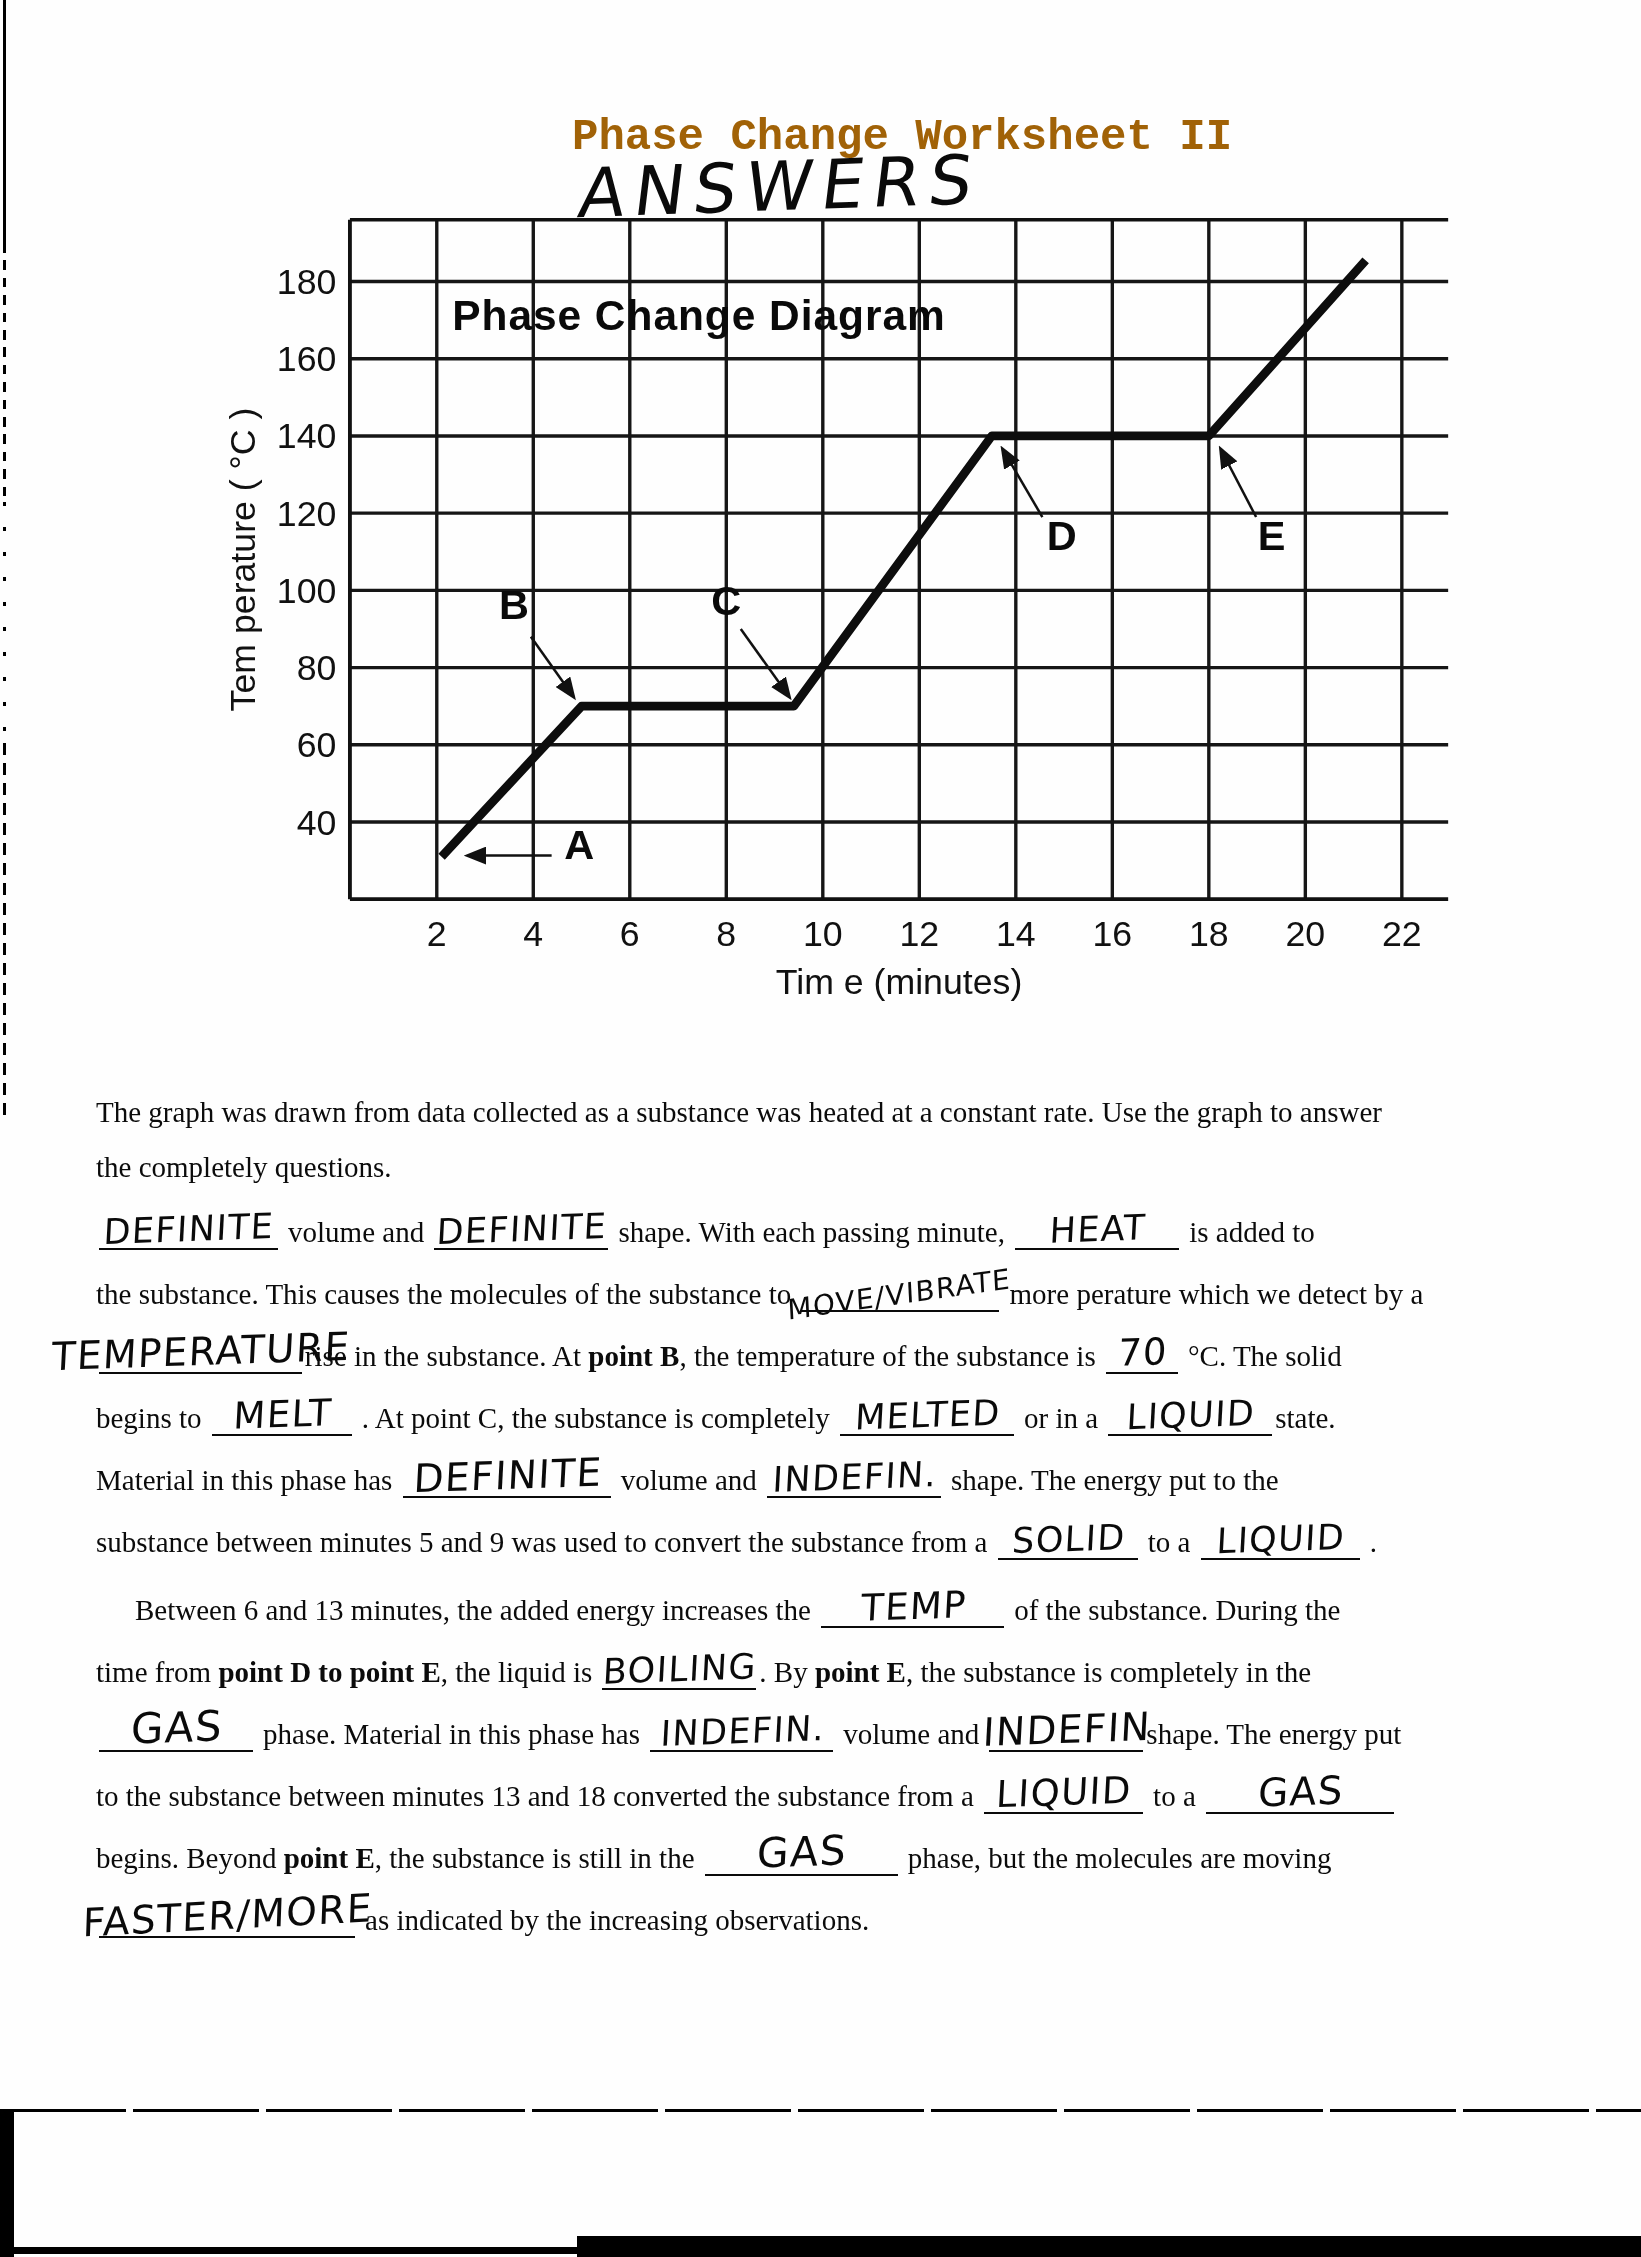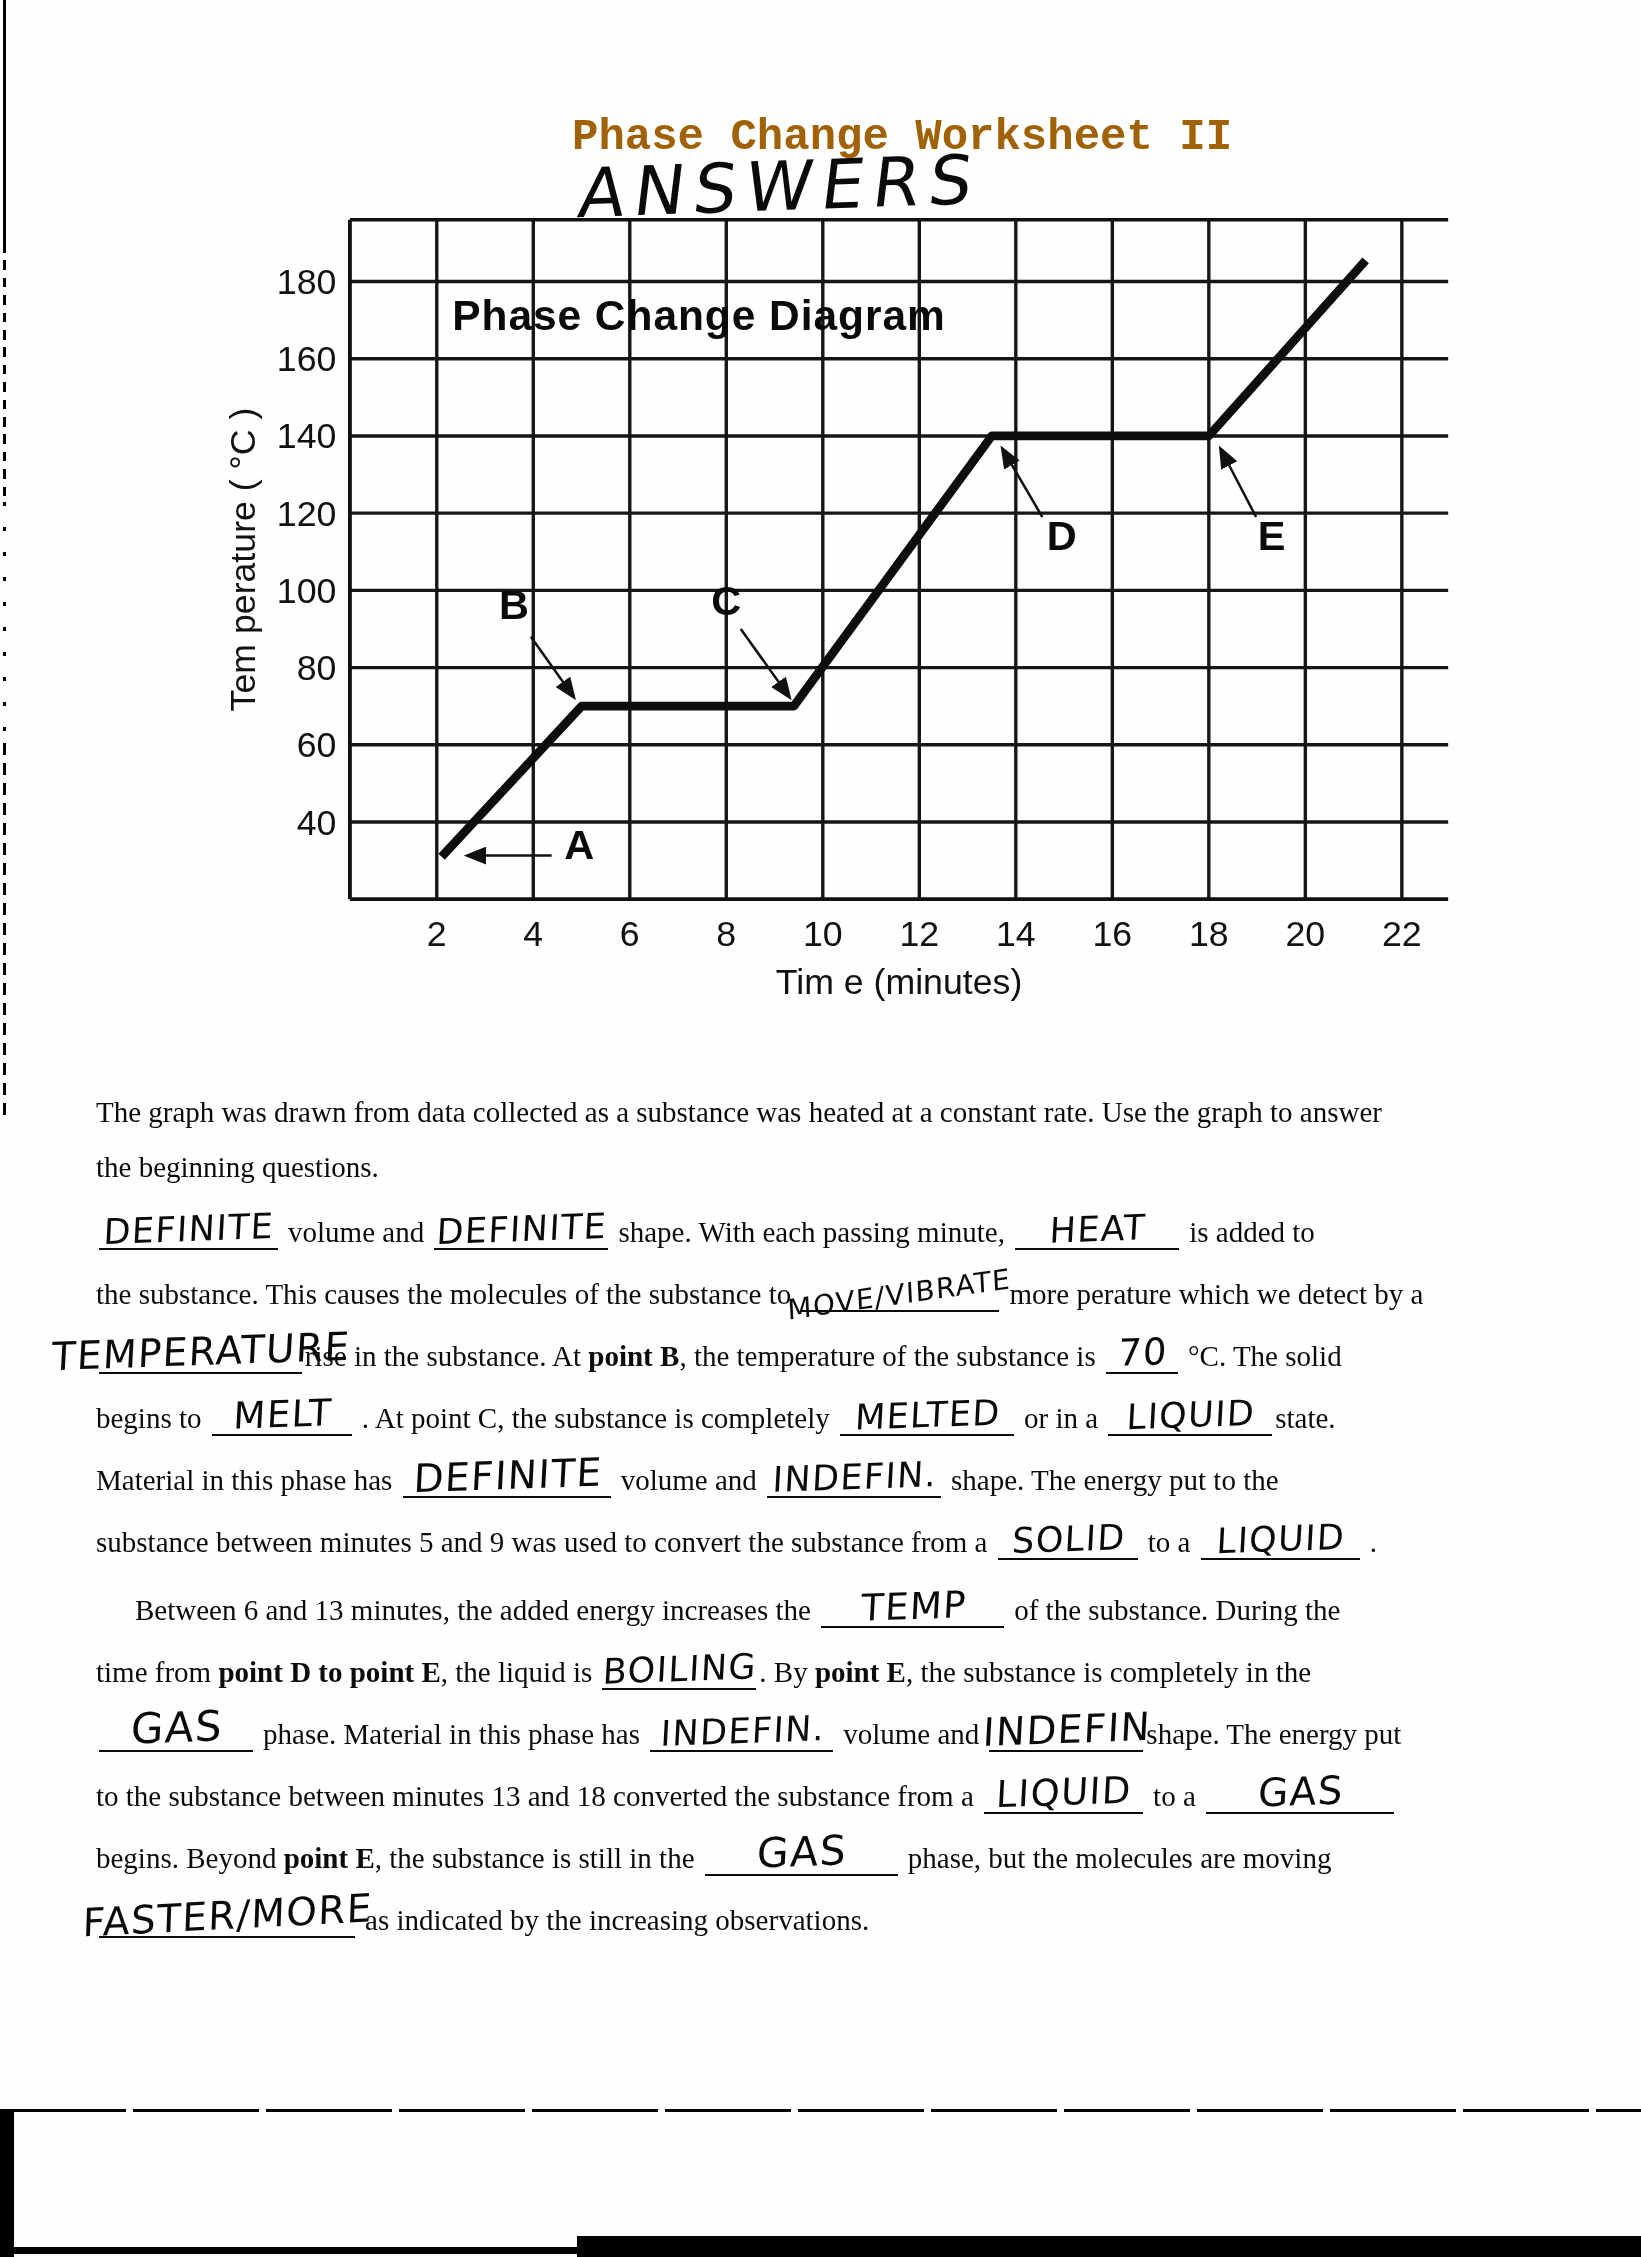--- a/index.html
+++ b/index.html
@@ -175,21 +175,21 @@
         <line x1="849.5" y1="314" x2="808.5" y2="244" stroke="#111" stroke-width="2.6" marker-end="url(#ah)"></line>
         <text x="869.5" y="348" text-anchor="middle" font-size="43" font-weight="bold" font-family="&quot;Liberation Sans&quot;, sans-serif" fill="#0a0a0a">D</text>
         <line x1="1071" y1="314" x2="1034.5" y2="244" stroke="#111" stroke-width="2.6" marker-end="url(#ah)"></line>
         <text x="1087" y="348" text-anchor="middle" font-size="43" font-weight="bold" font-family="&quot;Liberation Sans&quot;, sans-serif" fill="#0a0a0a">E</text>
       </svg>
   </figure>
 
   <main class="body-text" id="body-text">
       <div class="para intro">
         <div class="line"><span class="seg-t">The graph was drawn from data collected as a substance was heated at a constant rate. Use the graph to answer</span></div>
-        <div class="line"><span class="seg-t">the beginning questions.</span></div>
+        <div class="line"><span class="seg-t">the completely questions.</span></div>
       </div>
       <div class="para answers">
         <div class="line"><span class="blank" style="width: 179px;"><span class="hw" style="font-size: 35px; transform: translateX(-50%) rotate(-2deg) skewX(-5deg);">DEFINITE</span></span><span class="seg-t"> volume and </span><span class="blank" style="width: 174px;"><span class="hw" style="font-size: 35px; transform: translateX(-50%) rotate(-2deg) skewX(-5deg);">DEFINITE</span></span><span class="seg-t"> shape. With each passing minute, </span><span class="blank" style="width: 164px;"><span class="hw" style="font-size: 35px; transform: translateX(-50%) rotate(-2deg) skewX(-5deg);">HEAT</span></span><span class="seg-t"> is added to</span></div>
         <div class="line"><span class="seg-t">the substance. This causes the molecules of the substance to </span><span class="blank" style="width: 198px;"><span class="hw" style="font-size: 28px; transform: translateX(-50%) rotate(-8deg) skewX(-5deg);">MOVE/VIBRATE</span></span><span class="seg-t"> more perature which we detect by a</span></div>
         <div class="line"><span class="blank" style="width: 203px;"><span class="hw" style="font-size: 39px; transform: translateX(-50%) rotate(-2deg) skewX(-5deg);">TEMPERATURE</span></span><span class="seg-t">rise in the substance. At </span><span class="seg-b">point B</span><span class="seg-t">, the temperature of the substance is </span><span class="blank" style="width: 72px;"><span class="hw" style="font-size: 37px; transform: translateX(-50%) rotate(-2deg) skewX(-5deg);">70</span></span><span class="seg-t"> °C. The solid</span></div>
         <div class="line"><span class="seg-t">begins to </span><span class="blank" style="width: 140px;"><span class="hw" style="font-size: 37px; transform: translateX(-50%) rotate(-2deg) skewX(-5deg);">MELT</span></span><span class="seg-t"> . At point C, the substance is completely </span><span class="blank" style="width: 174px;"><span class="hw" style="font-size: 35px; transform: translateX(-50%) rotate(-2deg) skewX(-5deg);">MELTED</span></span><span class="seg-t"> or in a </span><span class="blank" style="width: 164px;"><span class="hw" style="font-size: 35px; transform: translateX(-50%) rotate(-2deg) skewX(-5deg);">LIQUID</span></span><span class="seg-t">state.</span></div>
         <div class="line"><span class="seg-t">Material in this phase has </span><span class="blank" style="width: 208px;"><span class="hw" style="font-size: 39px; transform: translateX(-50%) rotate(-2deg) skewX(-5deg);">DEFINITE</span></span><span class="seg-t"> volume and </span><span class="blank" style="width: 174px;"><span class="hw" style="font-size: 35px; transform: translateX(-50%) rotate(-2deg) skewX(-5deg);">INDEFIN.</span></span><span class="seg-t"> shape. The energy put to the</span></div>
         <div class="line"><span class="seg-t">substance between minutes 5 and 9 was used to convert the substance from a </span><span class="blank" style="width: 140px;"><span class="hw" style="font-size: 35px; transform: translateX(-50%) rotate(-2deg) skewX(-5deg);">SOLID</span></span><span class="seg-t"> to a </span><span class="blank" style="width: 159px;"><span class="hw" style="font-size: 35px; transform: translateX(-50%) rotate(-2deg) skewX(-5deg);">LIQUID</span></span><span class="seg-t"> .</span></div>
       </div>
       <div class="para answers">

